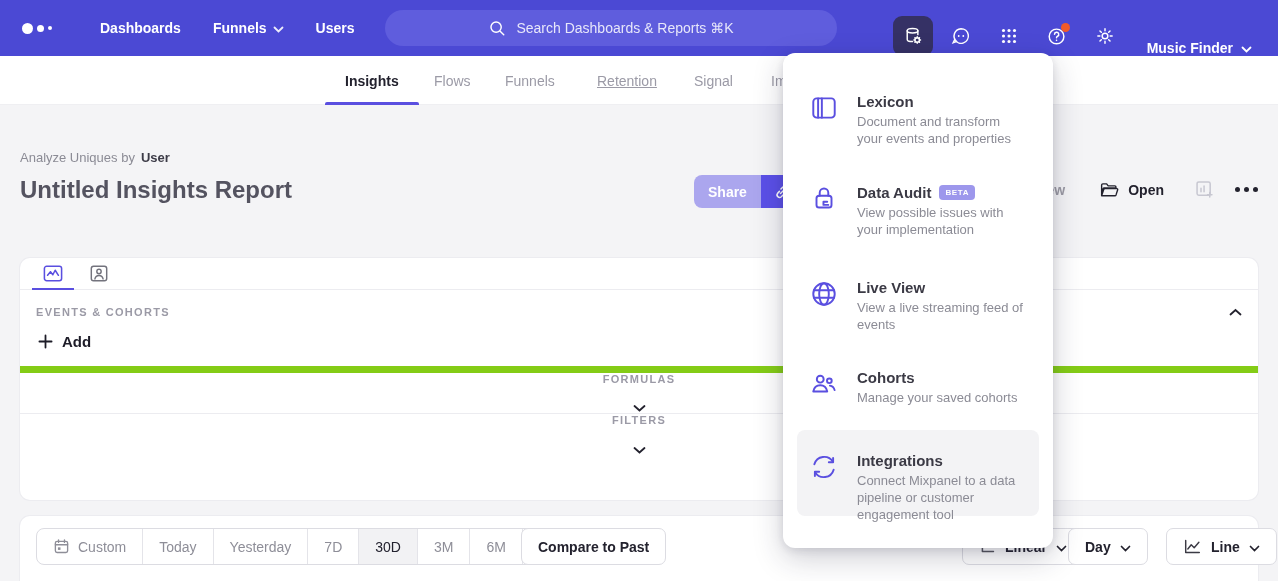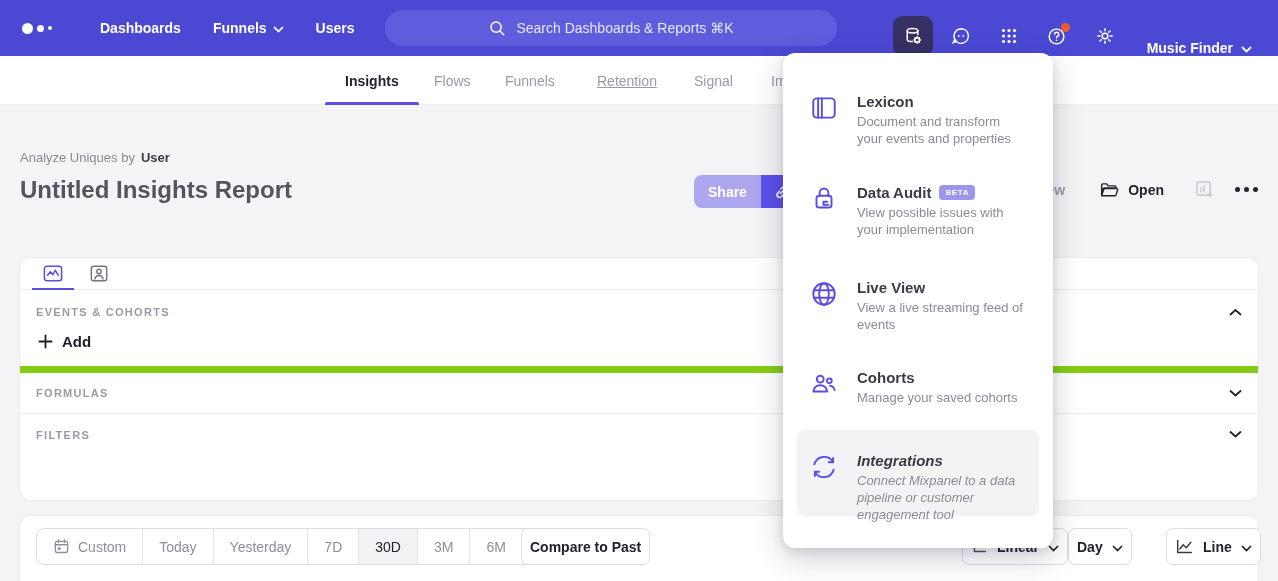--- a/index.html
+++ b/index.html
@@ -50,35 +50,35 @@
            border-radius:10px; box-shadow:0 0 0 1px #ececf0; z-index:4; }
   .panel-tabs { height:32px; border-bottom:1px solid #ececf0; display:flex; align-items:flex-start; padding-left:10px; }
   .ptab { position:relative; width:46px; height:31px; display:flex; align-items:center; justify-content:center; cursor:pointer; }
   .ptab.active::after { content:""; position:absolute; left:2px; right:2px; bottom:-1px; height:2px; background:#5a4fe0; }
   .sec-events { height:83px; border-bottom:7px solid #84cc16; padding:16px 16px 0 16px; }
   .sec-head { display:flex; align-items:center; justify-content:space-between; }
   .sec-label { font-size:11px; font-weight:700; letter-spacing:1.3px; color:#9b9aa6; }
   .add-btn { margin-top:15px; margin-left:2px; display:inline-flex; align-items:center; gap:9px;
              font-size:15px; font-weight:700; color:#1d1c28; cursor:pointer; }
   .sec-row { height:41px; border-bottom:1px solid #ececf0; display:flex; align-items:center;
-             justify-content:space-between; padding:0 16px; cursor:pointer; }
+             justify-content:space-between; padding:0 16px; cursor:pointer;flex-direction:column; }
   .sec-row:last-child { border-bottom:none; }
   .chev { color:#23222e; display:flex; }
 
   
   .footer { position:absolute; left:20px; top:516px; width:1238px; height:65px; background:#fff;
             border-radius:10px 10px 0 0; box-shadow:0 0 0 1px #ececf0; z-index:3; }
   .seg { position:absolute; left:16px; top:12px; height:37px; display:flex; align-items:stretch;
          border:1px solid #dcdce2; border-radius:8px; overflow:hidden; background:#fff; }
   .seg-item { display:flex; align-items:center; gap:8px; padding:0 16px; font-size:14px; color:#8e8e98;
               border-right:1px solid #e4e4e9; cursor:pointer; white-space:nowrap; }
   .seg-item:last-child { border-right:none; }
   .seg-item.active { background:#f2f2f4; color:#23222e; font-weight:400; }
   .btn { position:absolute; top:12px; height:37px; border:1px solid #dcdce2; border-radius:7px; background:#fff;
-         display:flex; align-items:center; gap:9px; padding:0 8px; font-size:14px; color:#23222e; cursor:pointer; }
+         display:flex; align-items:center; gap:9px; padding:0 16px; font-size:14px; color:#23222e; cursor:pointer; }
   .btn b { font-weight:600; }
 
   
   .popup { position:absolute; left:783px; top:53px; width:270px; height:495px; background:#fff; border-radius:12px;
            box-shadow:0 10px 30px rgba(30,30,60,.22), 0 2px 8px rgba(30,30,60,.12); z-index:60; }
   .pm-item { position:absolute; left:14px; width:242px; display:flex; gap:16px; padding:10px 10px; border-radius:8px; cursor:pointer; }
   .pm-item.hl { background:#f3f3f5; }
   .pm-icon { width:34px; height:34px; flex:0 0 34px; color:#5a4fe0; display:flex; align-items:flex-start; justify-content:center; }
   .pm-title { font-size:15px; font-weight:700; color:#3b3a45; display:flex; align-items:center; gap:8px; }
   .pm-desc { font-size:13px; color:#8b8b95; line-height:1.32; margin-top:3px; max-width:170px; }
@@ -458,21 +458,21 @@
 
     <div class="pm-item hl" style="top:377px; height:86px;">
       <span class="pm-icon" style="margin-top:12px;">
         <svg width="30" height="30" viewBox="0 0 28 28" fill="none" stroke="#5a4fe0" stroke-width="1.8" stroke-linecap="round" stroke-linejoin="round">
           <path d="M5 11.5a9.5 9.5 0 0 1 17.3-2.3"></path>
           <path d="M22.5 5.5v4h-4"></path>
           <path d="M23 16.5A9.5 9.5 0 0 1 5.7 18.8"></path>
           <path d="M5.5 22.5v-4h4"></path>
         </svg>
       </span>
-      <span style="margin-top:12px;font-style:italic;">
+      <span style="margin-top:12px;">
         <span class="pm-title">
             <span>Integrations</span>
           </span>
         <span class="pm-desc" style="display:block;">Connect Mixpanel to a data pipeline or customer engagement tool</span>
       </span>
     </div>
 
   </div>
 </div>
 

